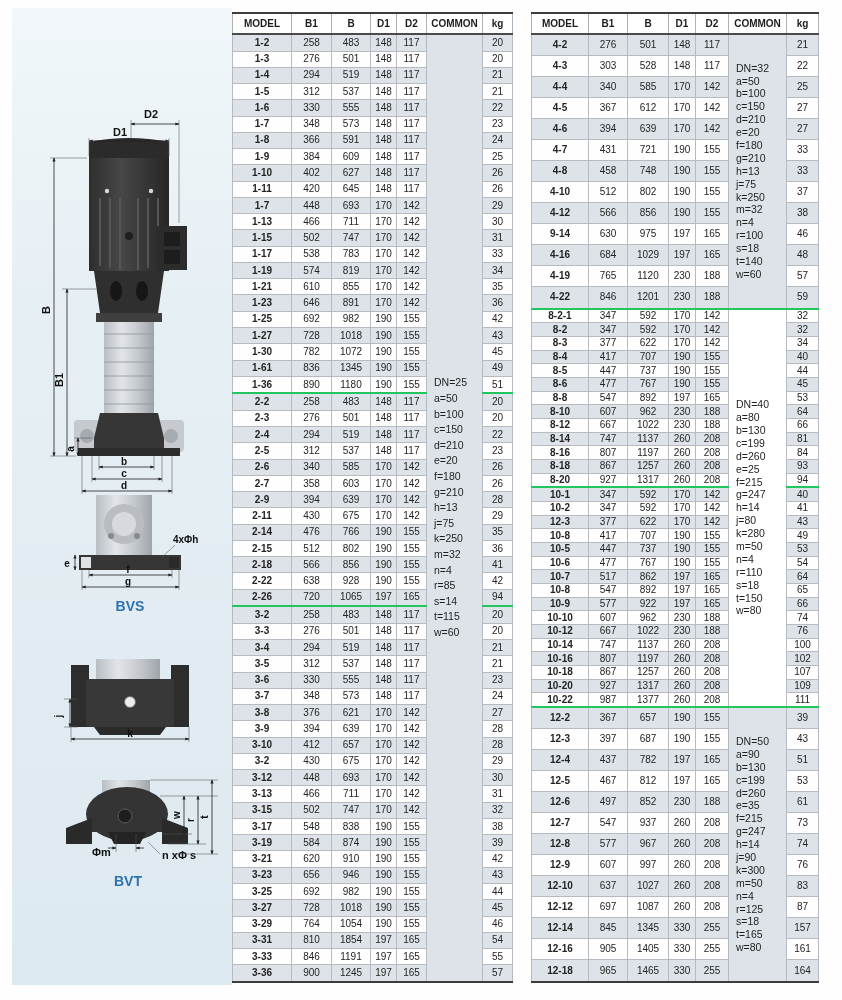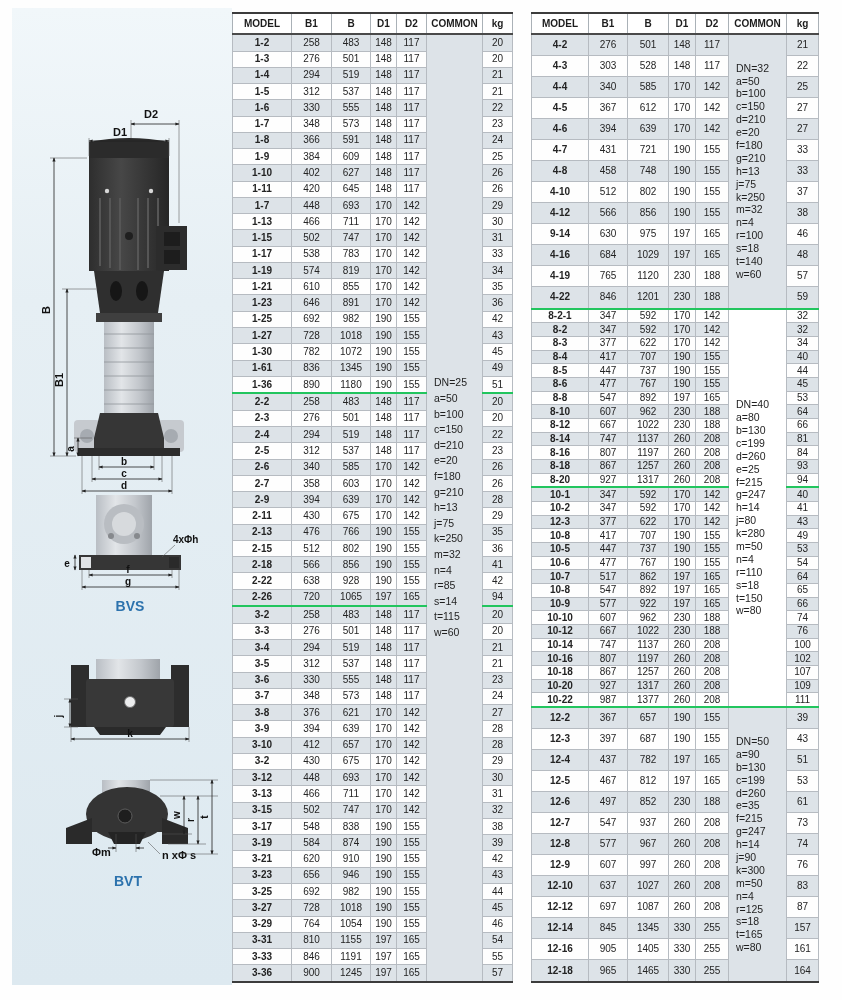--- a/index.html
+++ b/index.html
@@ -491,21 +491,21 @@
         </tr>
         <tr>
           <td class="model">2-11</td>
           <td>430</td>
           <td>675</td>
           <td>170</td>
           <td>142</td>
           <td>29</td>
         </tr>
         <tr class="sh">
-          <td class="model">2-13</td>
+          <td class="model">2-14</td>
           <td>476</td>
           <td>766</td>
           <td>190</td>
           <td>155</td>
           <td>35</td>
         </tr>
         <tr>
           <td class="model">2-15</td>
           <td>512</td>
           <td>802</td>
@@ -693,21 +693,21 @@
           <td class="model">3-29</td>
           <td>764</td>
           <td>1054</td>
           <td>190</td>
           <td>155</td>
           <td>46</td>
         </tr>
         <tr class="sh">
           <td class="model">3-31</td>
           <td>810</td>
-          <td>1155</td>
+          <td>1854</td>
           <td>197</td>
           <td>165</td>
           <td>54</td>
         </tr>
         <tr>
           <td class="model">3-33</td>
           <td>846</td>
           <td>1191</td>
           <td>197</td>
           <td>165</td>

